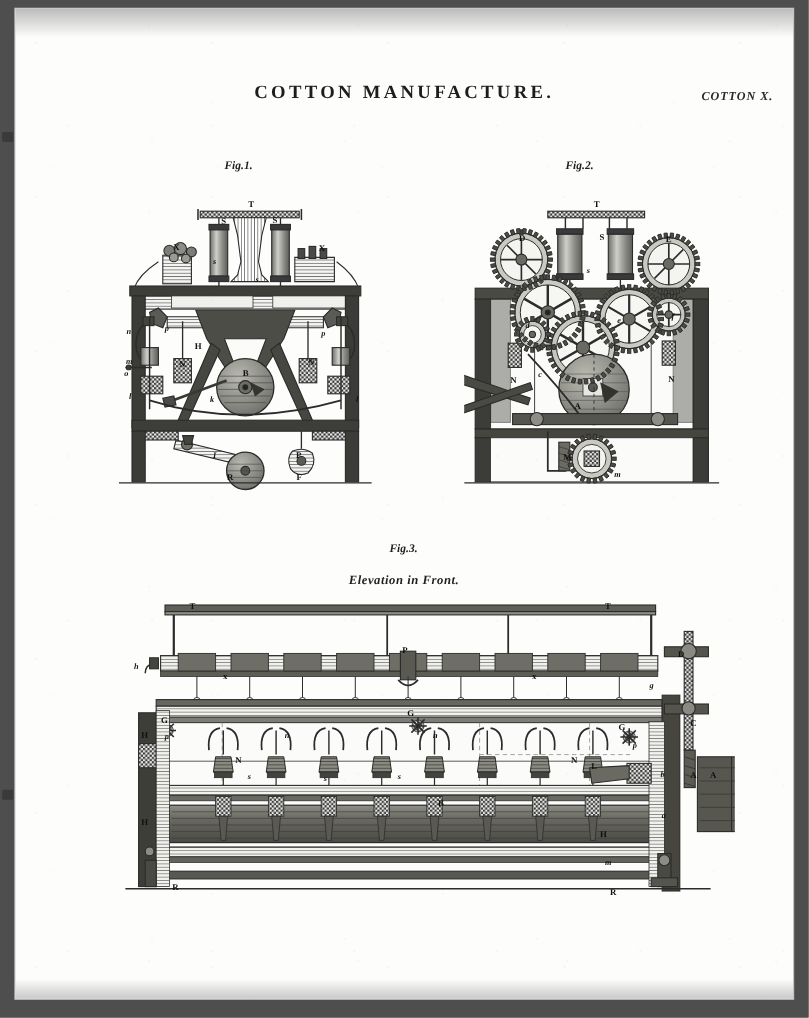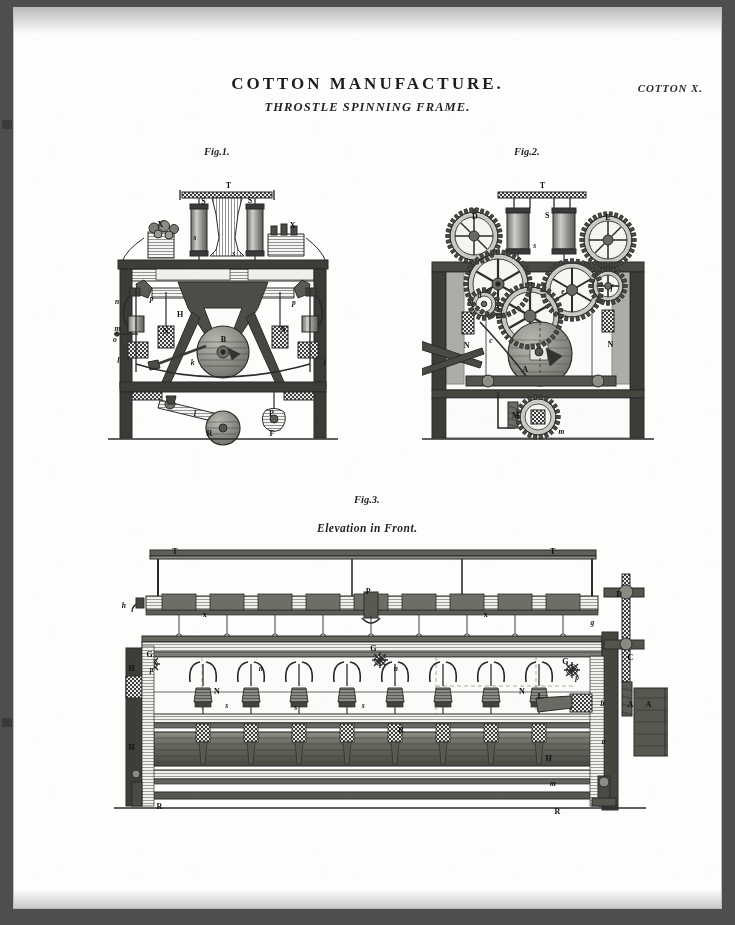--- a/index.html
+++ b/index.html
@@ -117,21 +117,20 @@
 <div id="scan">
 
   <div class="punch" style="top:120px; left:2px;"></div>
   <div class="punch" style="top:718px; left:2px;"></div>
 
   <div id="page">
     <div class="edge-top"></div>
     <div class="edge-bottom"></div>
 
     <div class="plate-title">COTTON MANUFACTURE.</div>
-    <div class="plate-subtitle">THROSTLE SPINNING FRAME.</div>
     <div class="plate-number">COTTON X.</div>
 
     <div class="fig-caption" style="left:190px; top:138px;">Fig.1.</div>
 
     <div class="figwrap" id="fig1-wrap" style="left:94px; top:168px; width:230px; height:272px;">
       <svg viewBox="0 0 230 272" width="230" height="272" aria-hidden="true">
         <defs>
           <pattern id="hatch" width="3" height="3" patternUnits="userSpaceOnUse">
             <rect width="3" height="3" fill="#ffffff"></rect>
             <path d="M0 0 L0 3" stroke="#3a3a3a" stroke-width="1.1"></path>

